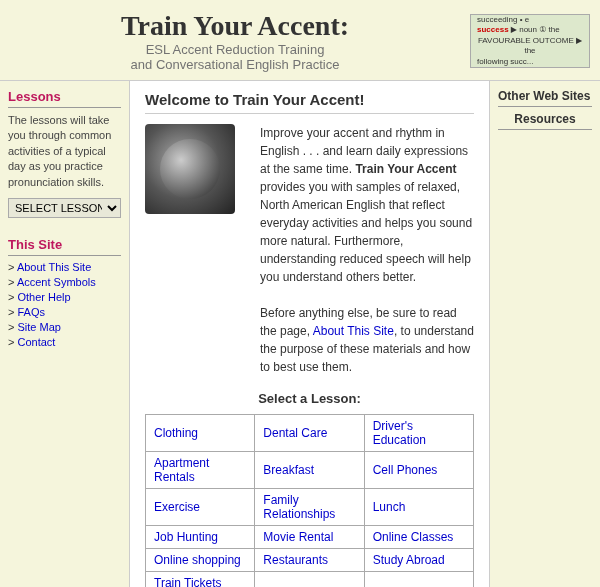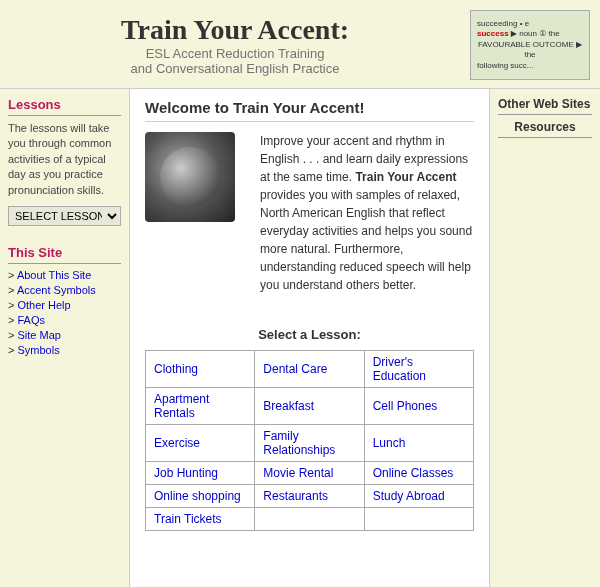--- a/index.html
+++ b/index.html
@@ -28,21 +28,21 @@
       font-weight: bold;
       color: #333;
       font-family: Georgia, serif;
     }
     #header p {
       font-size: 13px;
       color: #737373;
     }
     #header-image {
       width: 120px;
-      height: 70px;
+      height: 54px;
       background: #dde8cc;
       margin-right: 10px;
       border: 1px solid #aaa;
       overflow: hidden;
       display: flex;
       flex-direction: column;
       justify-content: center;
       align-items: flex-start;
       padding: 4px 6px;
       flex-shrink: 0;
@@ -207,35 +207,38 @@
       <option>SELECT LESSON</option>
     </select>
     <div class="this-site-section">
       <h3>This Site</h3>
       <ul class="sidebar-links">
         <li><a href="#">About This Site</a></li>
         <li><a href="#">Accent Symbols</a></li>
         <li><a href="#">Other Help</a></li>
         <li><a href="#">FAQs</a></li>
         <li><a href="#">Site Map</a></li>
-        <li><a href="#">Symbols</a></li>
+        <li><a href="#">Contact</a></li>
       </ul>
     </div>
   </div>
 
   <div id="content">
     <h2>Welcome to Train Your Accent!</h2>
 
     <div class="intro-section">
       <div class="globe-image"></div>
       <div class="intro-text">
         <p>
           Improve your accent and rhythm in English . . . and learn daily expressions at the same time. <strong>Train Your Accent</strong> provides you with samples of relaxed, North American English that reflect everyday activities and helps you sound more natural. Furthermore, understanding reduced speech will help you understand others better.
         </p>
         <br>
+        <p>
+          Before anything else, be sure to read the page, <a href="#">About This Site</a>, to understand the purpose of these materials and how to best use them.
+        </p>
       </div>
     </div>
 
     <div class="lesson-select-section">
       <h3>Select a Lesson:</h3>
       <table class="lesson-table">
         <tbody>
             <tr>
           <td><a href="#">Clothing</a></td>
           <td><a href="#">Dental Care</a></td>

